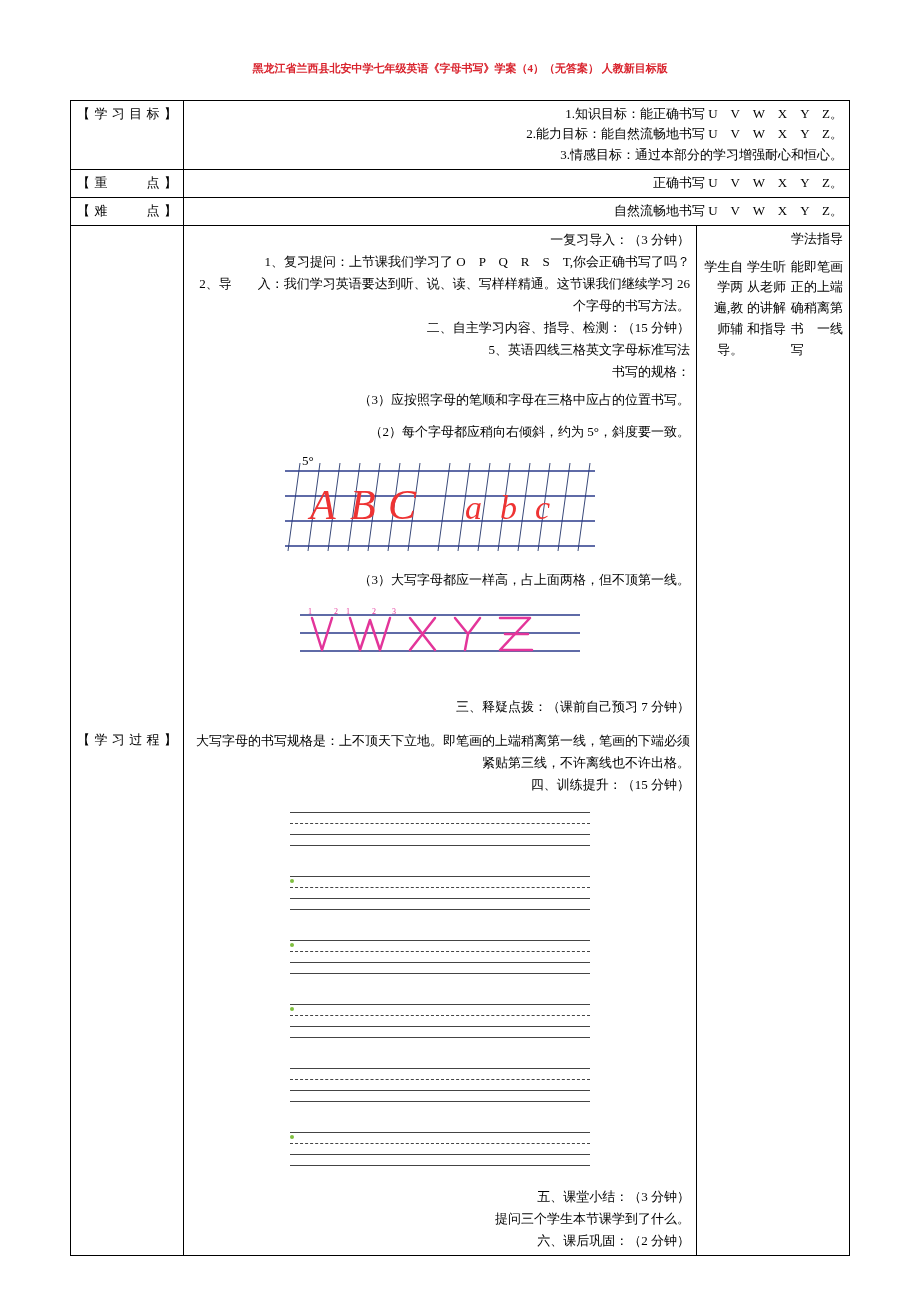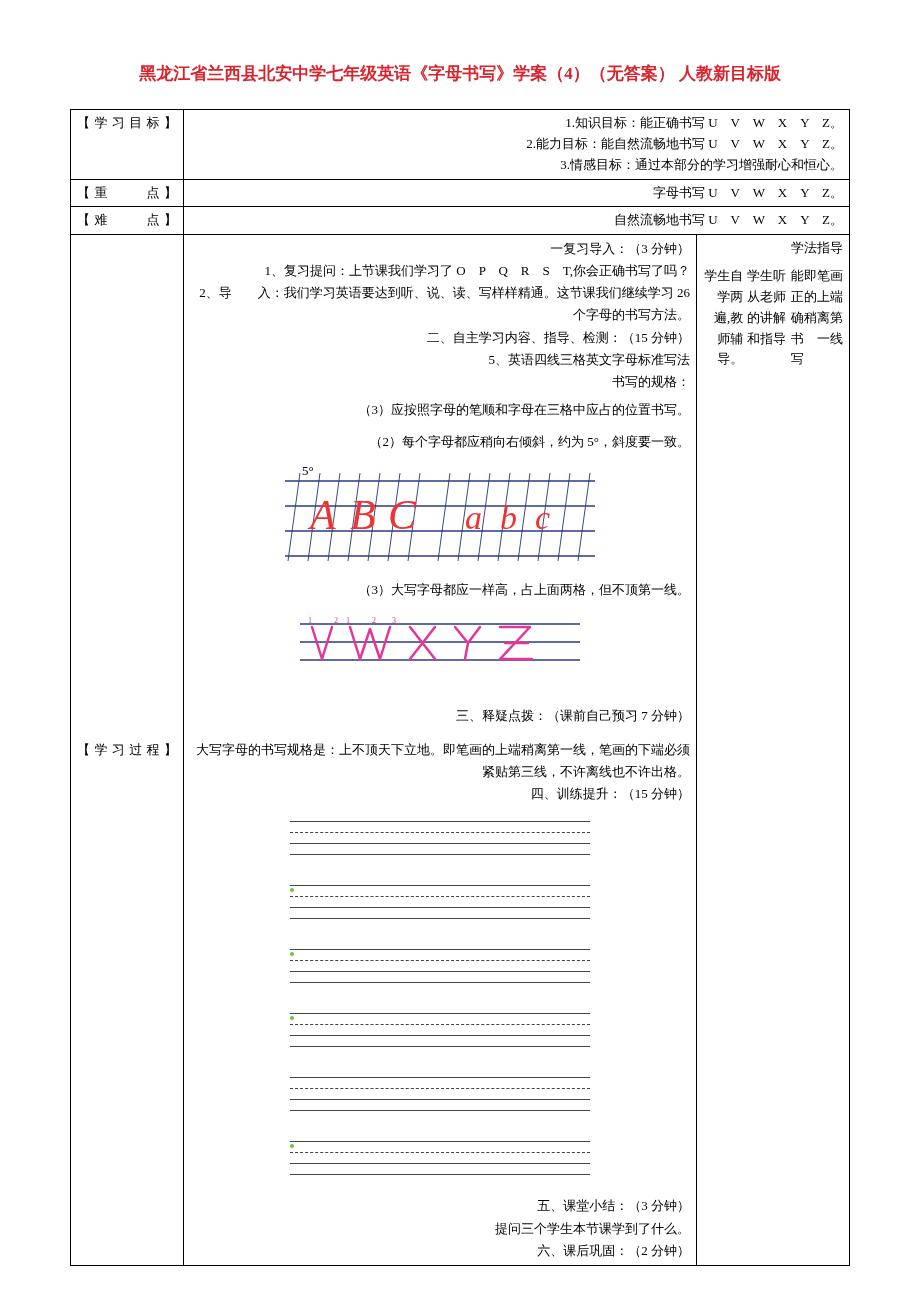--- a/index.html
+++ b/index.html
@@ -6,21 +6,21 @@
       font-family: "SimSun", "宋体", serif;
       background: #fff;
       margin: 0;
       padding: 60px 70px;
       font-size: 13px;
       line-height: 1.6;
     }
     .page-title {
       color: #d9232d;
       font-weight: bold;
-      font-size: 17px;
+      font-size: 11px;
       text-align: center;
       margin-bottom: 22px;
     }
     table.main {
       border-collapse: collapse;
       width: 100%;
       font-size: 13px;
     }
     table.main td {
       border: 1px solid #000;
@@ -105,21 +105,21 @@
       <tr>
     <td class="col-label">【学习目标】</td>
     <td colspan="2" class="inner-goals">
       <div>1.知识目标：能正确书写 U　V　W　X　Y　Z。</div>
       <div>2.能力目标：能自然流畅地书写 U　V　W　X　Y　Z。</div>
       <div>3.情感目标：通过本部分的学习增强耐心和恒心。</div>
     </td>
   </tr>
   <tr>
     <td class="col-label">【重　　点】</td>
-    <td colspan="2">字母书写 U　V　W　X　Y　Z。</td>
+    <td colspan="2">正确书写 U　V　W　X　Y　Z。</td>
   </tr>
   <tr>
     <td class="col-label">【难　　点】</td>
     <td colspan="2">自然流畅地书写 U　V　W　X　Y　Z。</td>
   </tr>
   <tr>
     <td rowspan="2" class="col-label process-cell">【学习过程】</td>
     <td rowspan="2">
       <div class="content-block">
         <div>一复习导入：（3 分钟）</div>

